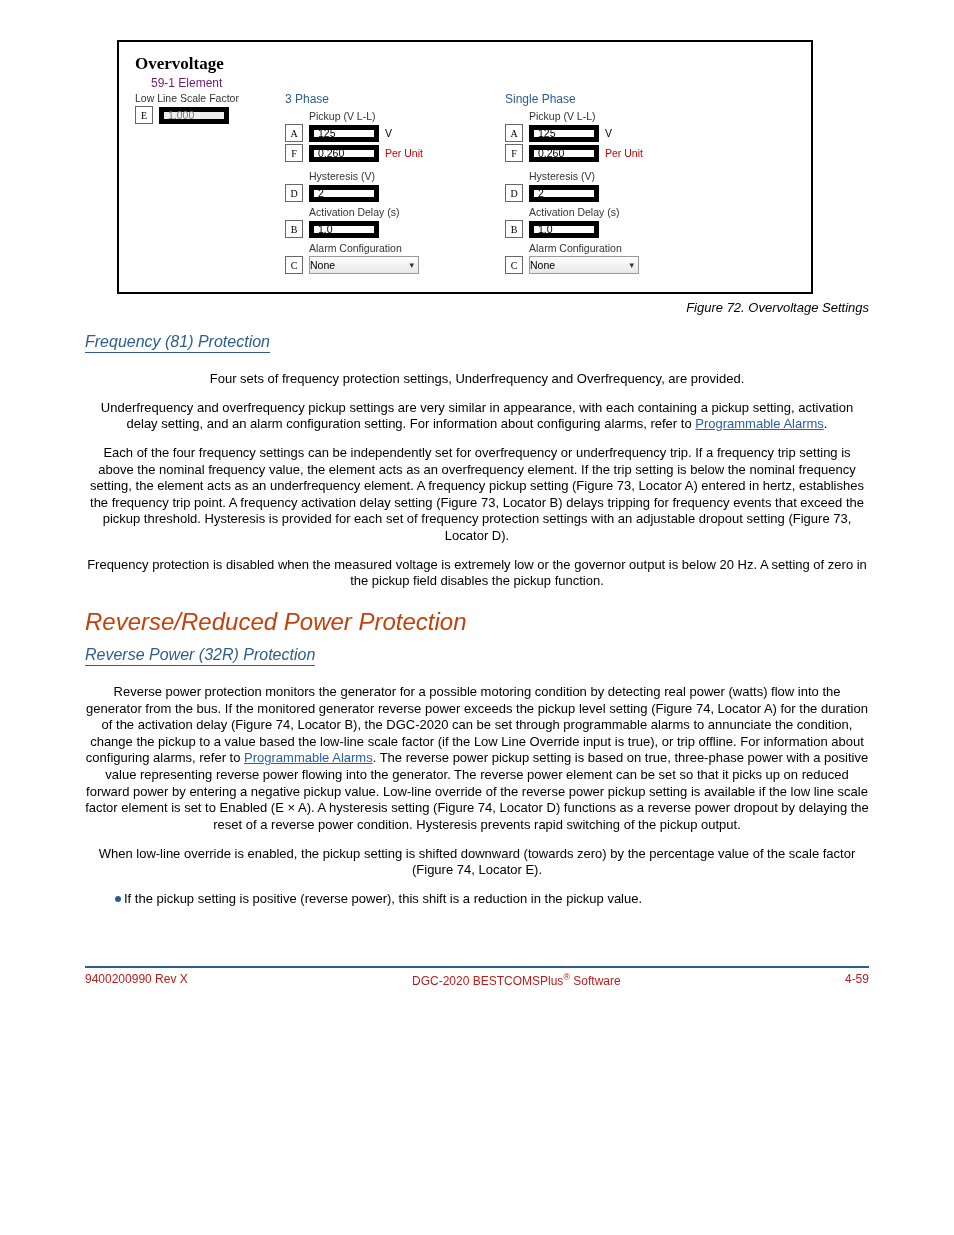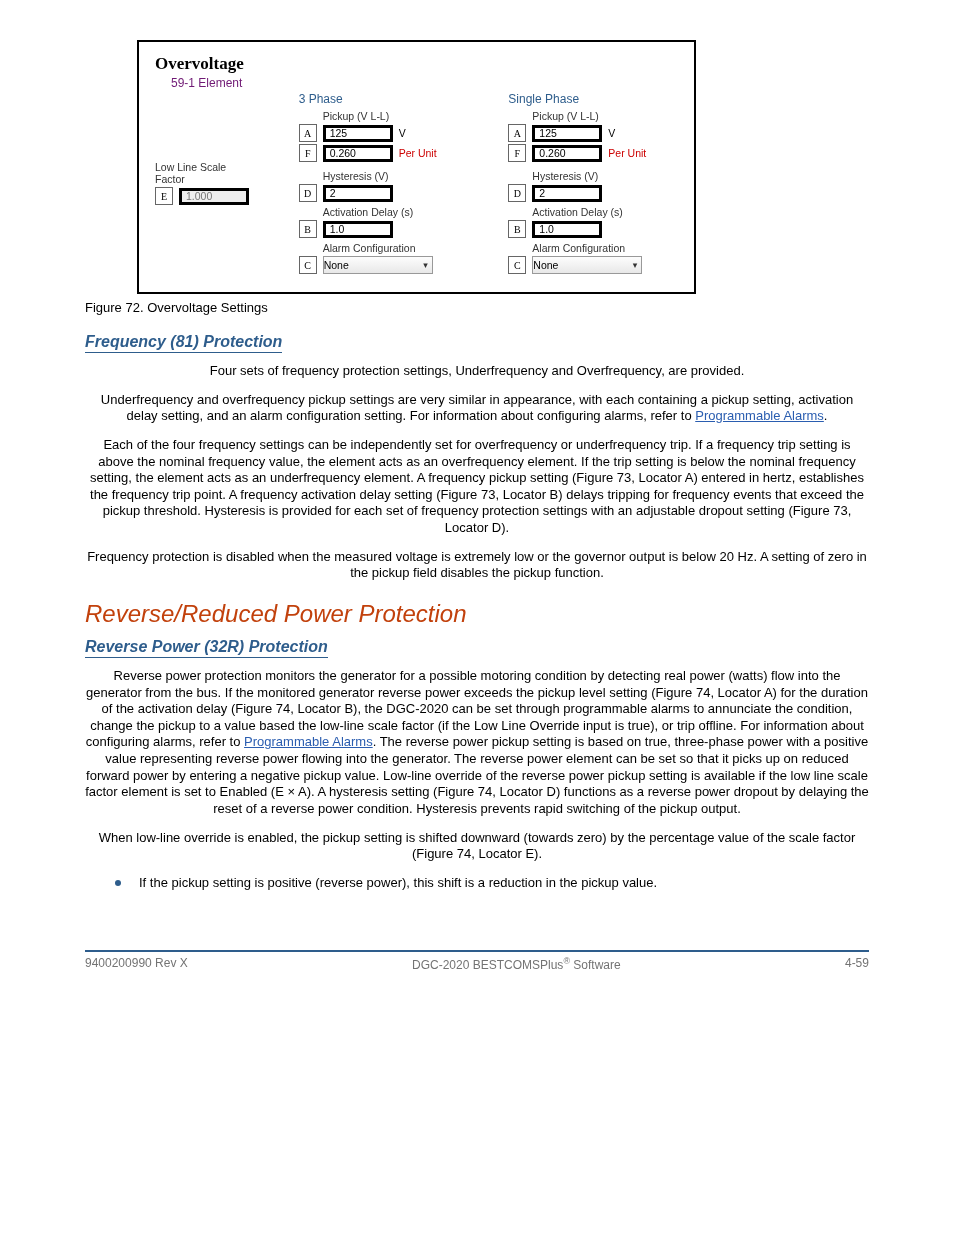--- a/index.html
+++ b/index.html
@@ -9,23 +9,23 @@
     font-family: Arial, Helvetica, sans-serif;
     font-size: 13px;
     color: #000;
   }
   .page {
     width: 954px;
     box-sizing: border-box;
     padding: 40px 85px 30px 85px;
   }
   .fig-outer {
-    margin-left: 52px;
+    margin-left: 32px;
     border: 2px solid #000;
-    width: 559px;
+    width: 696px;
     padding: 12px 16px 16px 16px;
     box-sizing: border-box;
     background: #fff;
   }
   .fig-title {
     font-family: "Times New Roman", serif;
     font-weight: bold;
     font-size: 17px;
   }
   .fig-group-title {
@@ -58,21 +58,21 @@
     border: 1px solid #666;
     display: flex;
     align-items: center;
     justify-content: center;
     font-size: 10px;
     font-family: "Times New Roman", serif;
     background: #fff;
   }
   .field {
     height: 17px;
-    border: 3px solid #000000;
+    border: 5px solid #000000;
     font-size: 10.5px;
     padding: 0 4px;
     display: flex;
     align-items: center;
     background: #fff;
     box-sizing: border-box;
   }
   .field.disabled { background: #eee; color: #777; }
   .unit-sm { font-size: 10.5px; }
   .unit-red { color: #c00; }
@@ -93,86 +93,86 @@
     box-sizing: border-box;
   }
   .dropdown::after {
     content: "▾";
     position: absolute;
     right: 4px;
     font-size: 9px;
     color: #333;
   }
   .caption {
-    text-align: left;
+    text-align: right;
     font-size: 13px;
     margin: 6px 0 18px 0;
+    font-style: italic;
   }
   .h-under {
     font-style: italic;
     color: #2e5d8c;
     font-size: 16px;
     border-bottom: 1px solid #2e5d8c;
     display: inline-block;
     padding-bottom: 1px;
-    margin-bottom: 10px;
-    font-weight: bold;
+    margin-bottom: 18px;
   }
   .para {
     font-size: 13px;
     line-height: 1.28;
     margin-bottom: 12px;
     text-align: center;
   }
   .link-blue {
     color: #2a5db0;
     text-decoration: underline;
   }
   .h2 {
     color: #c2410c;
     font-style: italic;
     font-size: 24px;
     margin: 18px 0 10px 0;
   }
   .bullet-row {
     display: flex;
-    gap: 18px;
+    gap: 3px;
     margin-left: 30px;
     margin-top: 6px;
   }
   .bullet-dot {
     width: 6px; height: 6px; border-radius: 50%;
     background: #2e5d8c;
     margin-top: 5px;
     flex-shrink: 0;
   }
   .footer-line {
     border-top: 2px solid #2e5d8c;
     margin-top: 60px;
     padding-top: 4px;
     display: flex;
     justify-content: space-between;
     font-size: 12px;
-    color: #737373;
+    color: #b91c1c;
   }
   .sup { font-size: 9px; vertical-align: super; }
 </style>
 </head>
 <body>
 
 <div class="page">
 
   
   <div class="fig-outer">
     <div class="fig-title">Overvoltage</div>
     <div class="fig-group-title">59-1 Element</div>
 
     <div class="fig-body">
 
-      <div class="fig-col" style="width:110px;justify-content:center;">
+      <div class="fig-col" style="width:110px;">
         <div class="fig-label-sm">Low Line Scale Factor</div>
         <div class="fig-row">
           <div class="call-lbl">E</div>
           <div class="field disabled" style="width:70px;">1.000</div>
         </div>
       </div>
 
       <div class="fig-col" style="width:180px;">
         <div class="section-hd">3 Phase</div>
         <div class="fig-label-sm" style="margin-left:24px;">Pickup (V L-L)</div>

